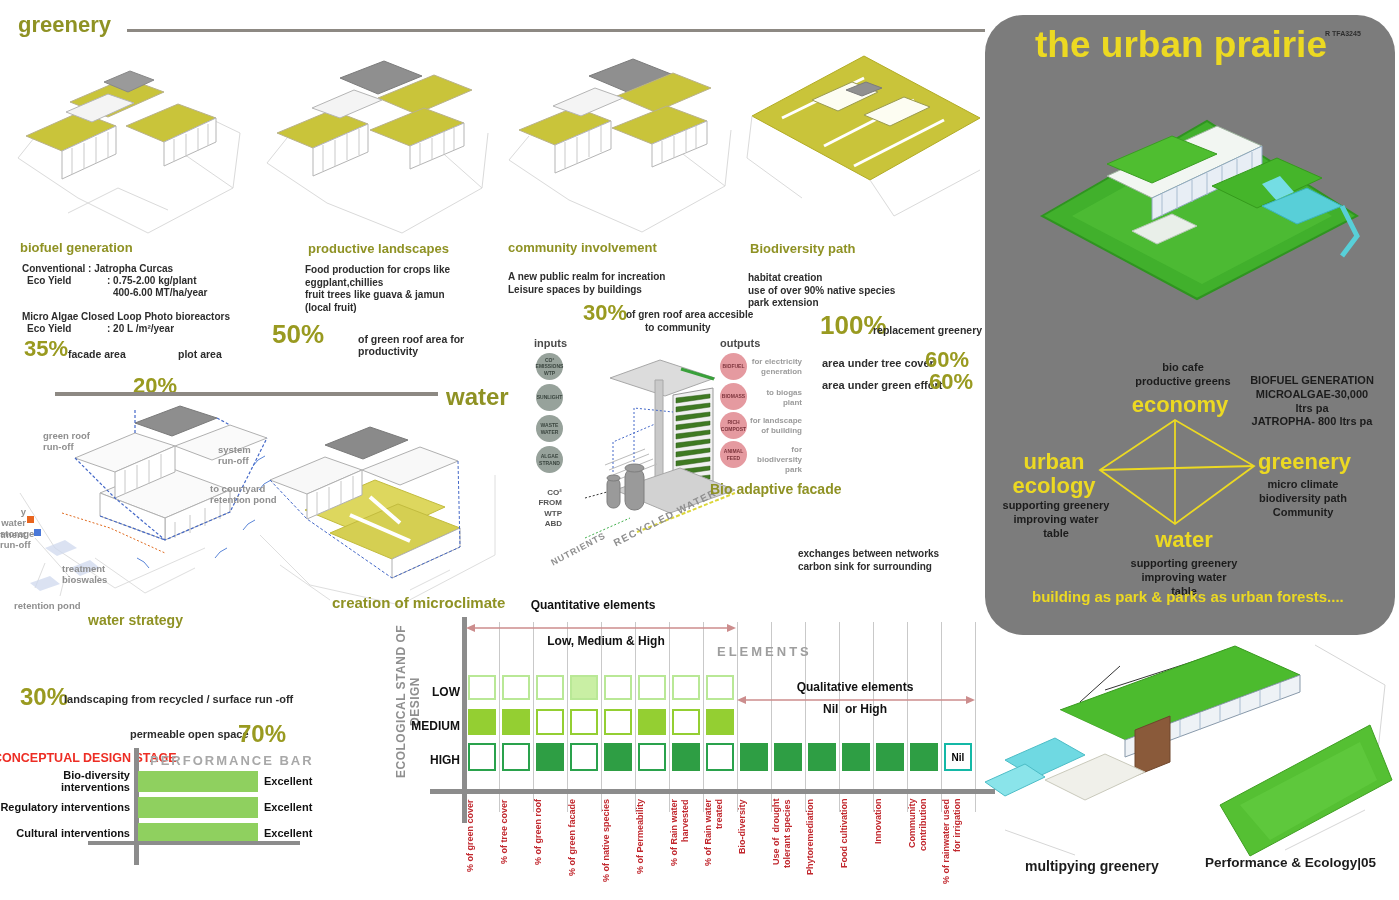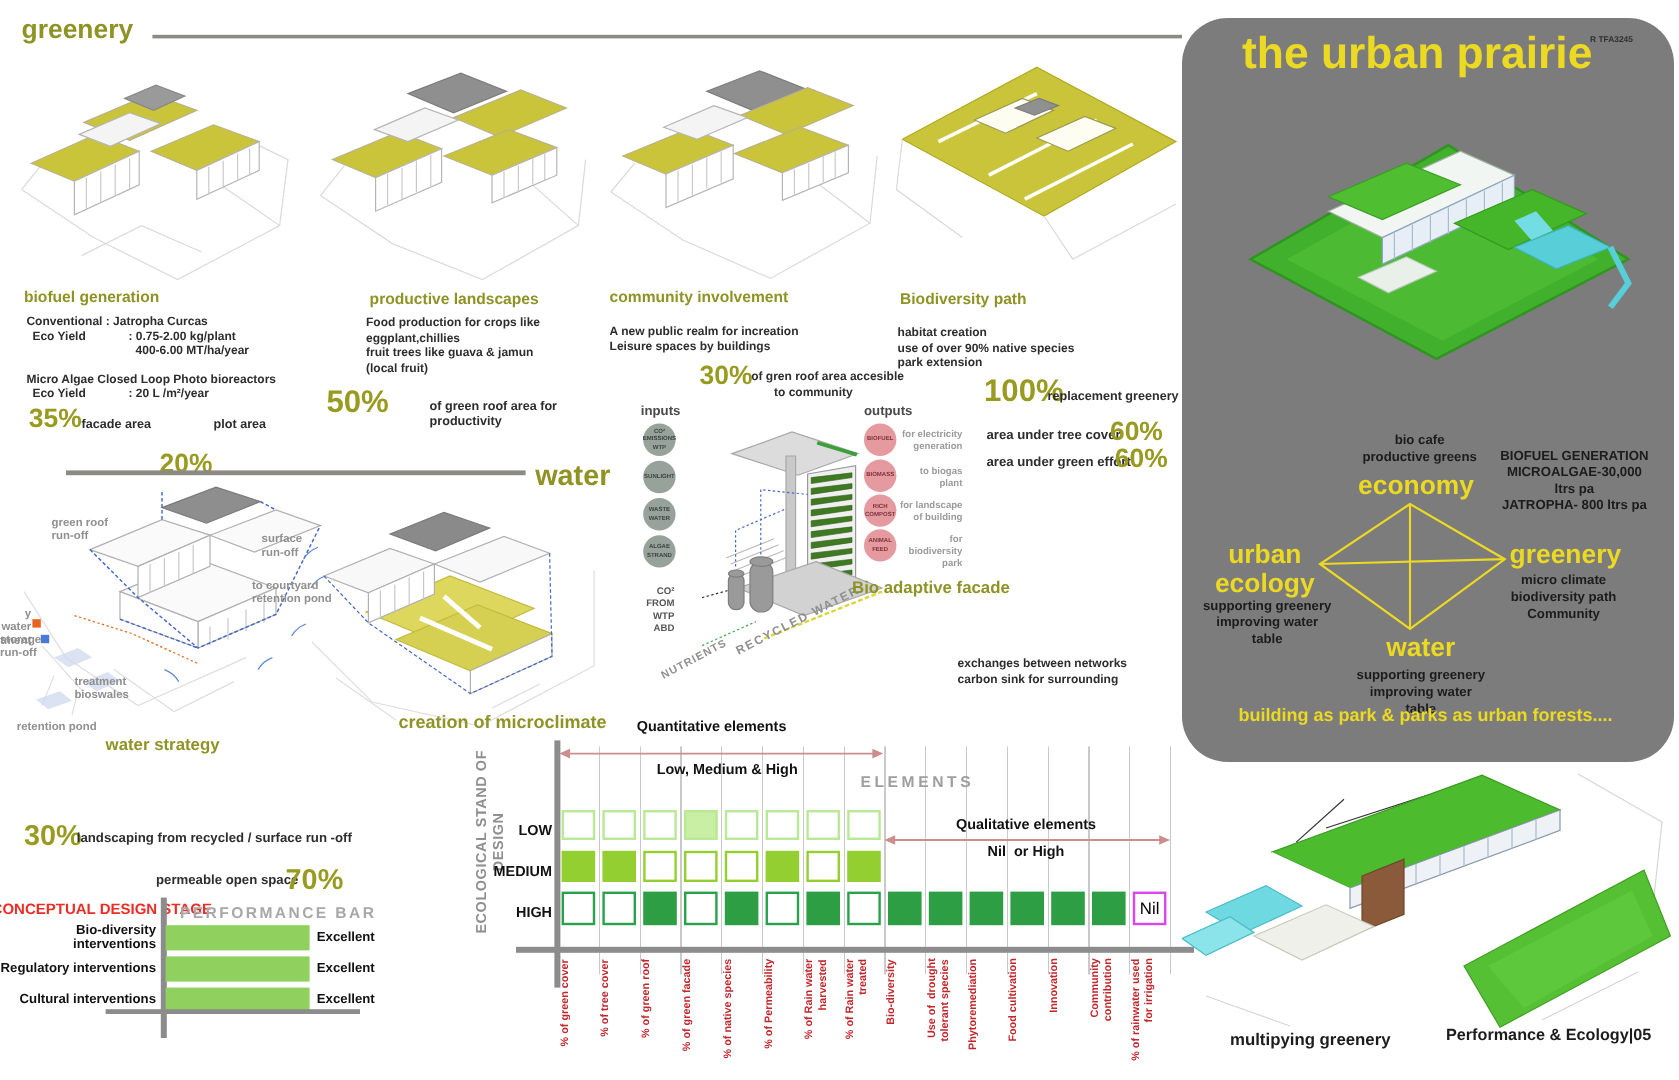--- a/index.html
+++ b/index.html
@@ -30,22 +30,22 @@
   .eco-cell{width:28px;margin:0 3px;box-sizing:border-box;background:#fff;}
   .eco-cell.low{height:25px;}
   .eco-cell.medium{height:26px;}
   .eco-cell.high{height:28px;}
   .eco-cell.low.outline{border:2px solid #b9e896;}
   .eco-cell.low.filled{background:#c9efa4;border:2px solid #b9e896;}
   .eco-cell.medium.outline{border:2px solid #94cf32;}
   .eco-cell.medium.filled{background:#94cf32;}
   .eco-cell.high.outline{border:2px solid #2aa24c;}
   .eco-cell.high.filled{background:#2e9e44;}
-  .eco-cell.high.nil{border:2px solid #d946ef;display:flex;align-items:center;justify-content:center;
-      font-weight:normal;font-size:14px;color:#000;}
+  .eco-cell.high.nil{border:2px solid #14b8a6;display:flex;align-items:center;justify-content:center;
+      font-weight:bold;font-size:10px;color:#000;}
   .eco-col-label{width:34px;height:97px;writing-mode:vertical-rl;transform:rotate(180deg);text-align:right;
       font-weight:bold;font-size:9px;line-height:11px;color:#c1272d;white-space:pre;}
   .eco-row-label{height:34px;display:flex;align-items:center;justify-content:flex-end;
       font-weight:bold;font-size:12px;color:#111;}
   .vert-label{writing-mode:vertical-rl;transform:rotate(180deg);text-align:center;
       font-weight:bold;font-size:12px;letter-spacing:.5px;color:#8f8f8f;}
   .gridlines{background:repeating-linear-gradient(90deg,#c9c9c9 0 1px,transparent 1px 34px);}
   .chart-note{font-weight:bold;font-size:12px;color:#111;text-align:center;white-space:pre;}
   
   .perf-row{display:flex;align-items:center;height:26px;}
@@ -247,21 +247,21 @@
         <polygon points="142,144 210,113 210,132 142,163"></polygon>
       </g>
     <g stroke="#c8c8c8">
         <path d="M67 77 L67 100 M79 72 L79 95 M91 66 L91 89 M103 61 L103 84"></path>
       </g>
     <path d="M20 65 L57 104 L142 163 L210 132 L208 46" stroke="#4468c8" stroke-dasharray="3,2" fill="none"></path>
   </svg>
 
   <div class="abs gray-lab" style="left:43px;top:430px;">green roof
 run-off</div>
-  <div class="abs gray-lab" style="left:218px;top:444px;">surface
+  <div class="abs gray-lab" style="left:218px;top:444px;">system
 run-off</div>
   <div class="abs gray-lab" style="left:210px;top:483px;">to courtyard
 retention pond</div>
   <div class="abs gray-lab" style="left:0px;top:506px;width:26px;text-align:right;">y water
 tment</div>
   <div class="abs" style="left:27px;top:516px;width:7px;height:7px;background:#e8641e;"></div>
   <div class="abs gray-lab" style="left:0px;top:528px;">storage</div>
   <div class="abs" style="left:34px;top:529px;width:7px;height:7px;background:#4a78d8;"></div>
   <div class="abs gray-lab" style="left:0px;top:539px;">run-off</div>
   <div class="abs gray-lab" style="left:62px;top:563px;">treatment

